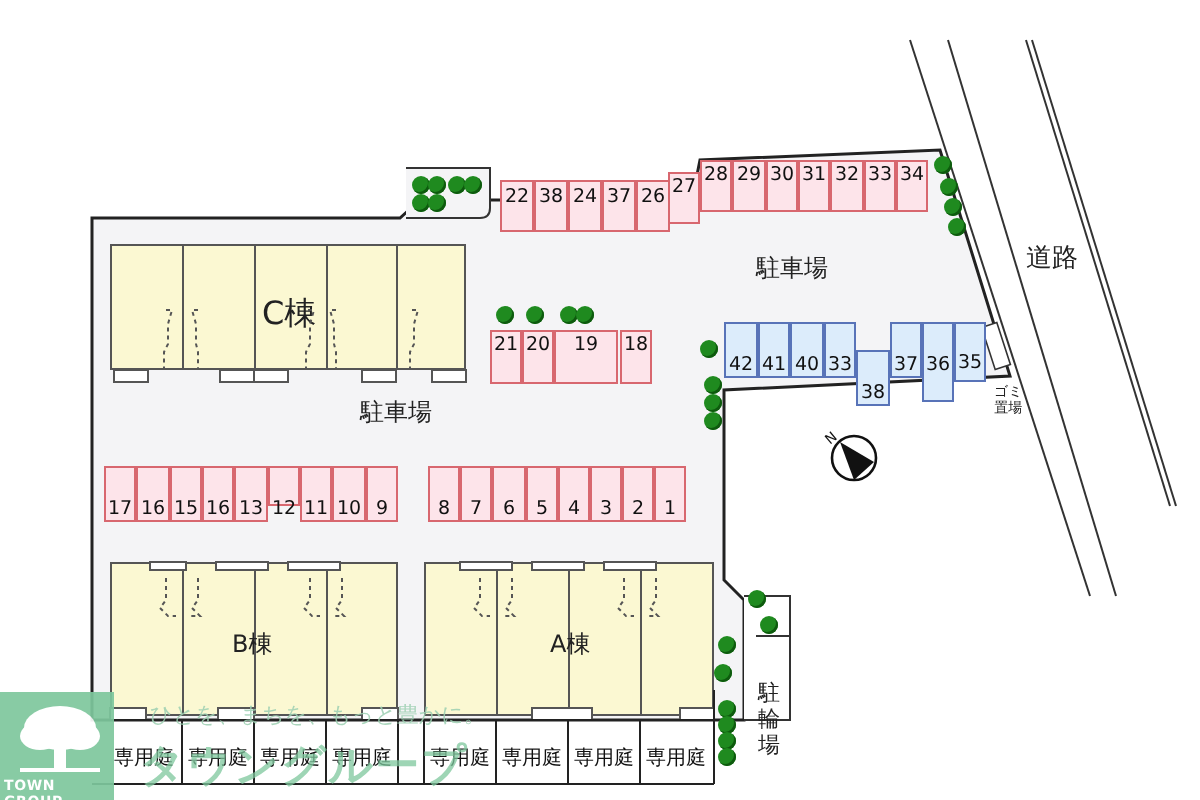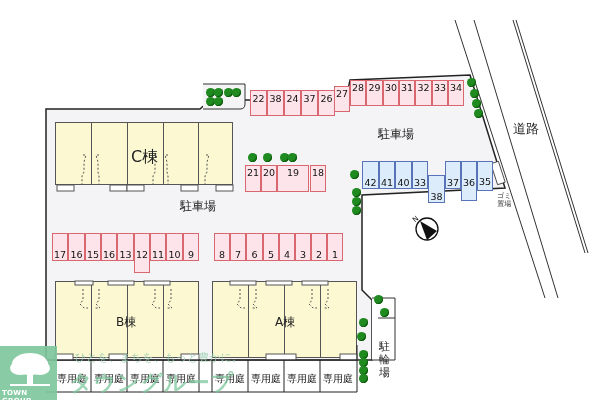--- a/index.html
+++ b/index.html
@@ -205,21 +205,21 @@
     </div>
   <div class="stall" style="left:85px;top:233px;width:16px;height:28px">
       <span style="top:15px">15</span>
     </div>
   <div class="stall" style="left:101px;top:233px;width:16px;height:28px">
       <span style="top:15px">16</span>
     </div>
   <div class="stall" style="left:117px;top:233px;width:17px;height:28px">
       <span style="top:15px">13</span>
     </div>
-  <div class="stall" style="left:134px;top:233px;width:16px;height:40px">
+  <div class="stall" style="left:134px;top:233px;width:16px;height:20px">
       <span style="top:15px">12</span>
     </div>
   <div class="stall" style="left:150px;top:233px;width:16px;height:28px">
       <span style="top:15px">11</span>
     </div>
   <div class="stall" style="left:166px;top:233px;width:17px;height:28px">
       <span style="top:15px">10</span>
     </div>
   <div class="stall" style="left:183px;top:233px;width:16px;height:28px">
       <span style="top:15px">9</span>

